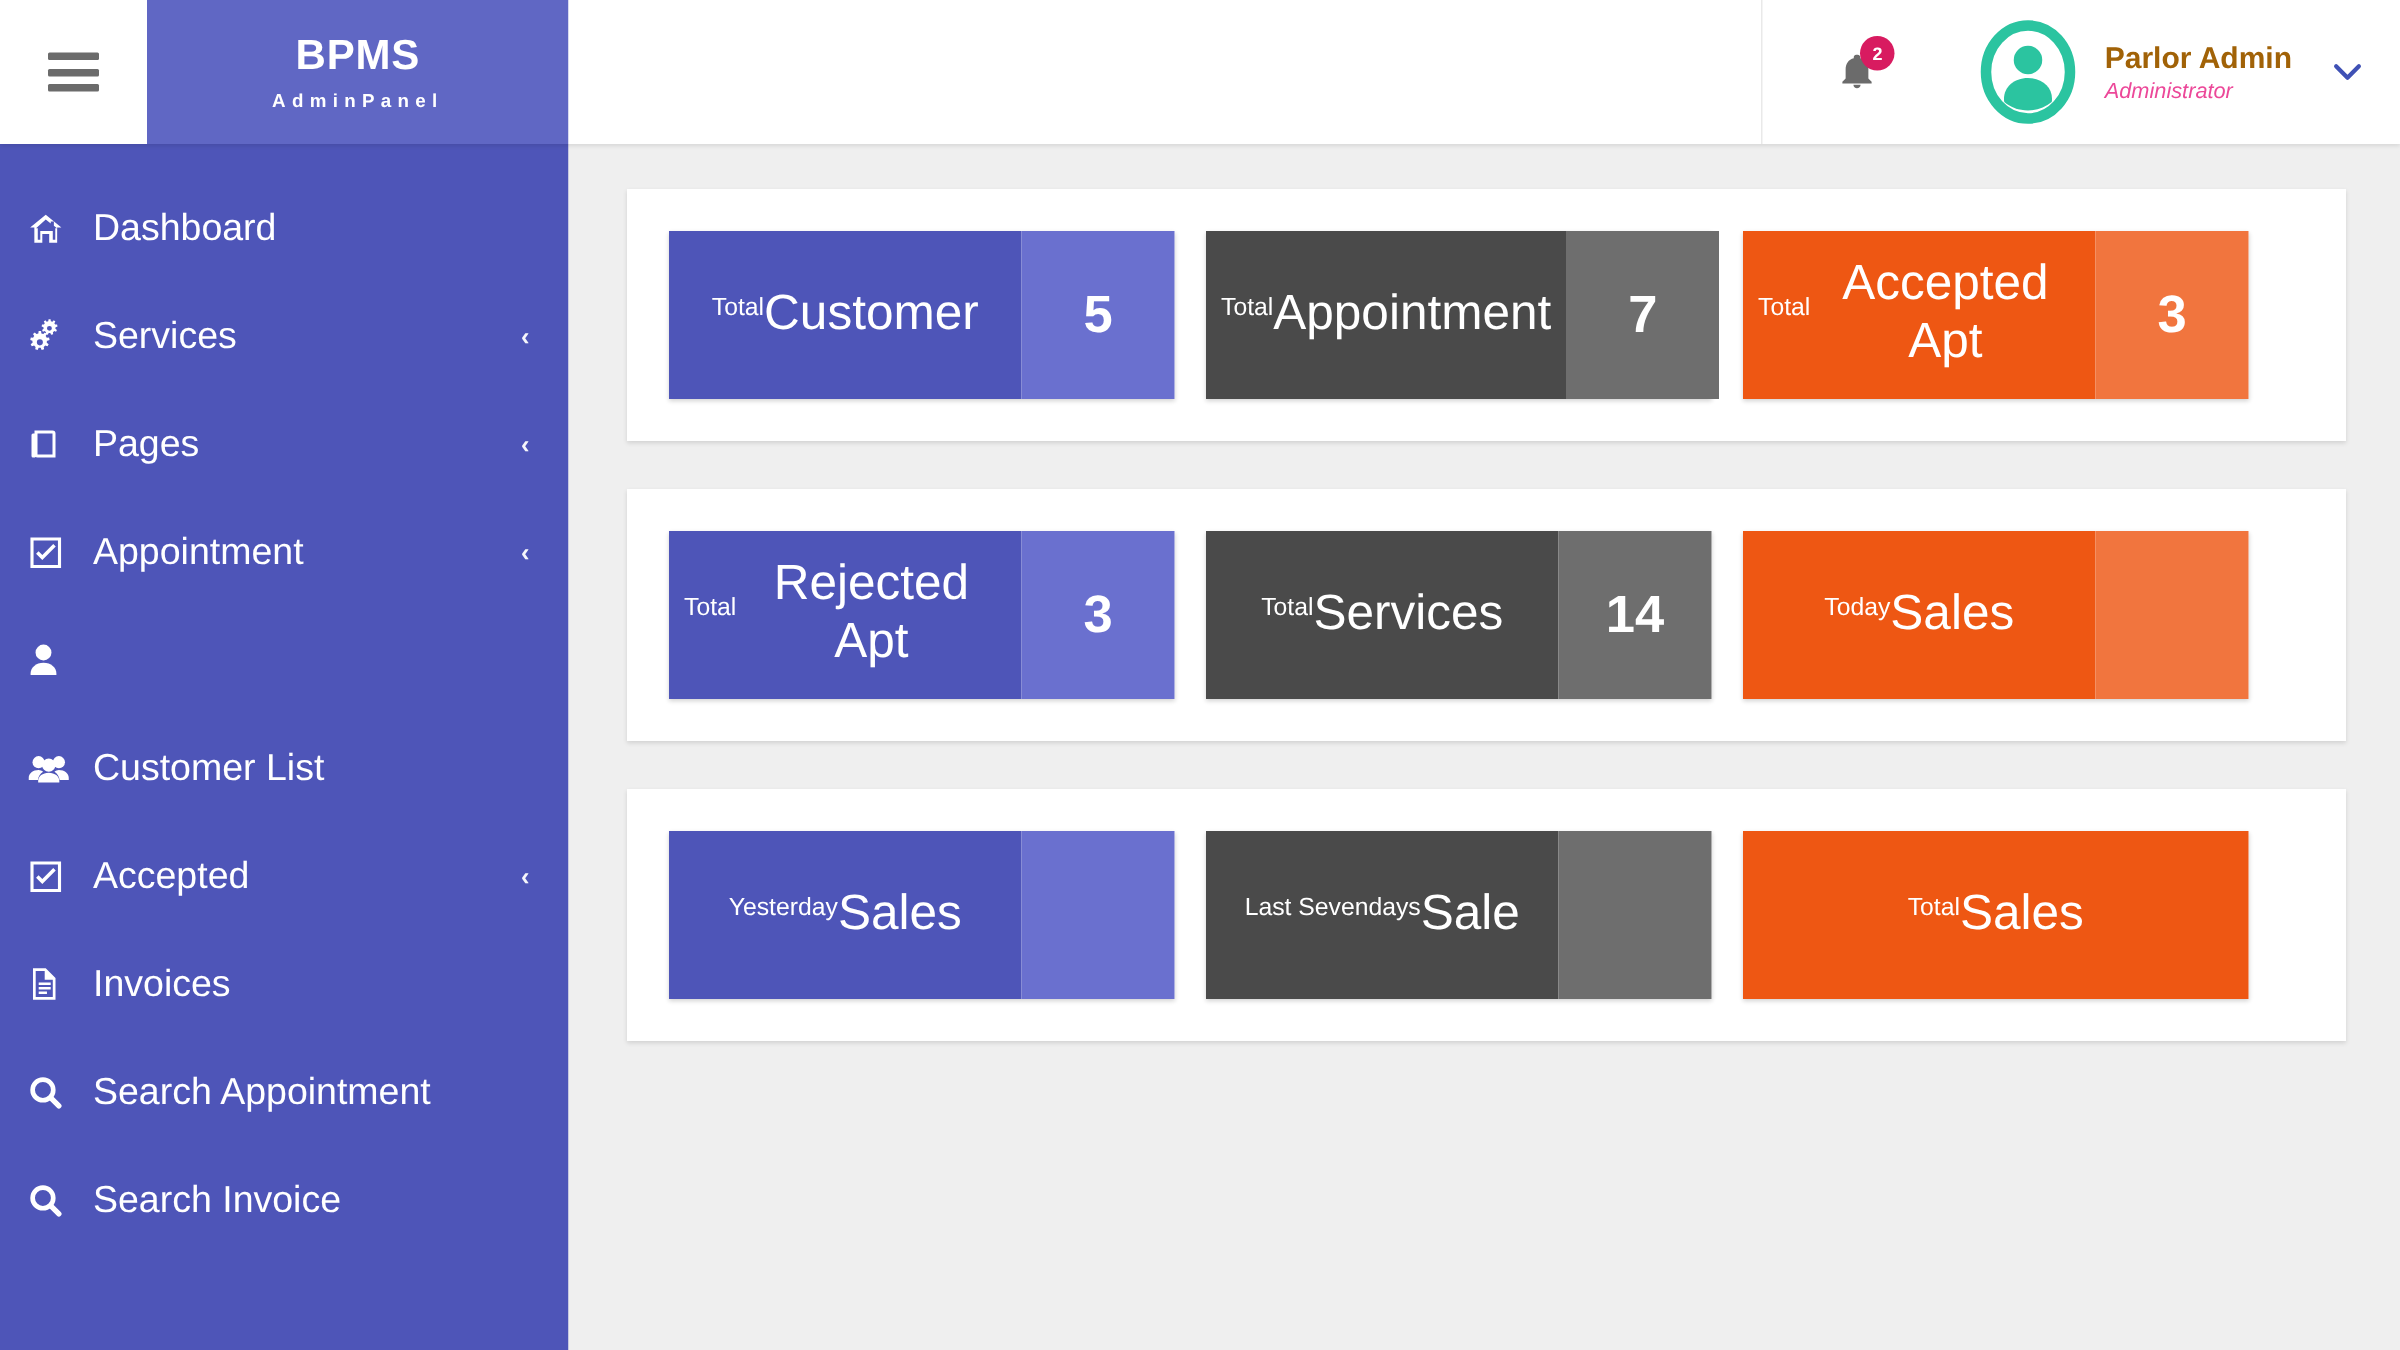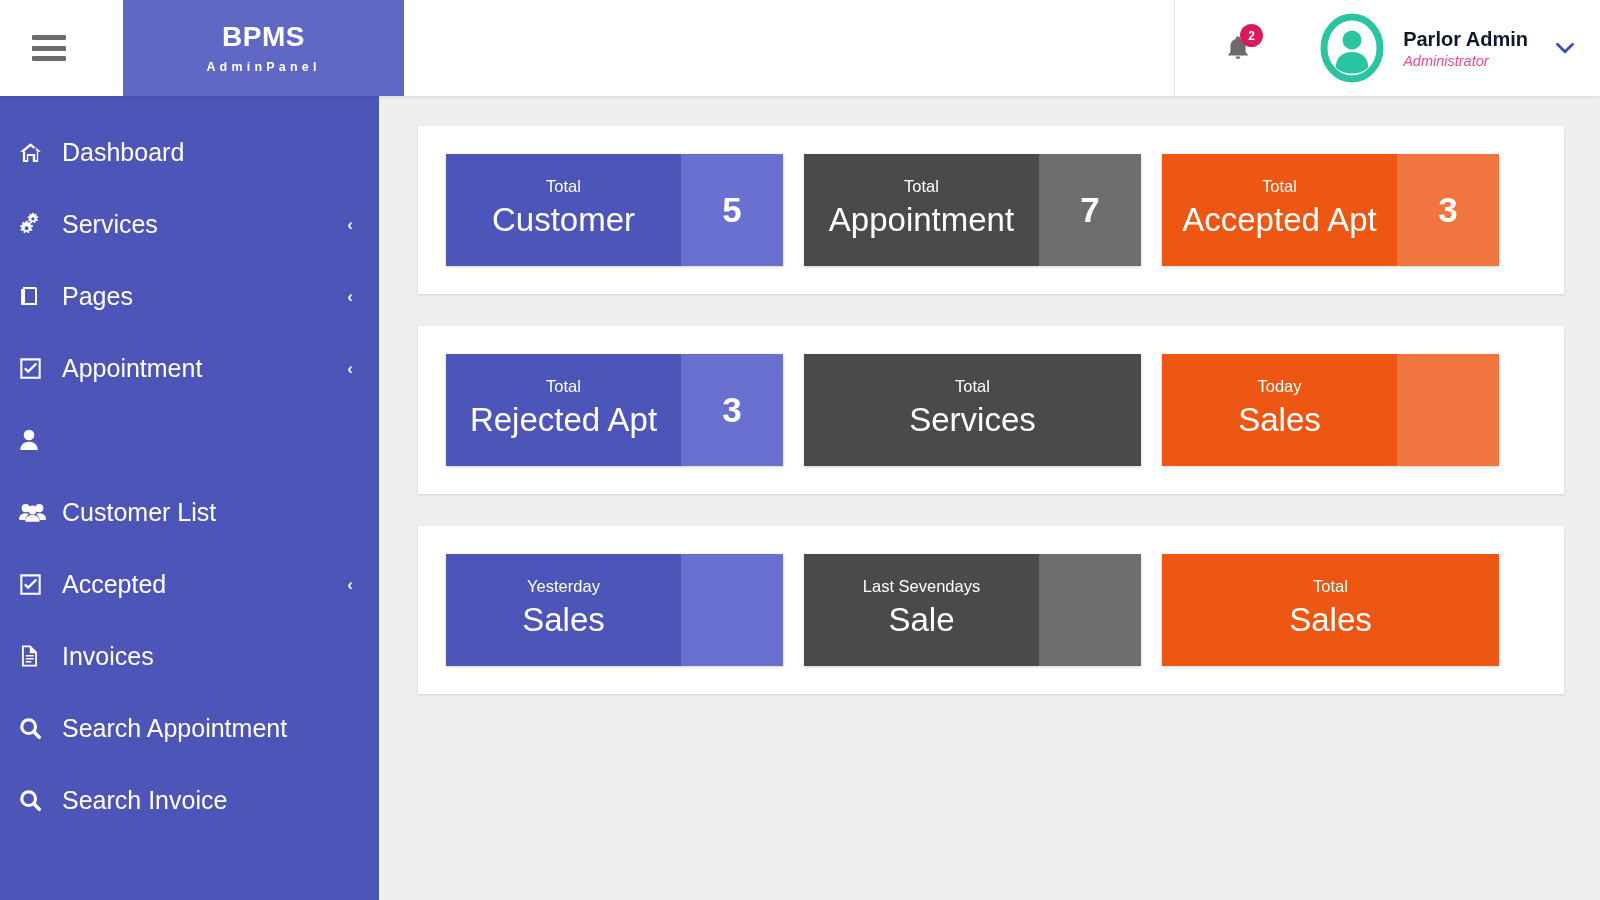--- a/index.html
+++ b/index.html
@@ -10,21 +10,20 @@
     overflow: hidden;
   }
   .app { position: relative; width: 1600px; height: 900px; }
 
   
   .topbar {
     position: absolute; top: 0; left: 0; width: 1600px; height: 96px;
     background: #ffffff; display: flex; align-items: stretch;
     box-shadow: 0 1px 3px rgba(0,0,0,.10);
     z-index: 5;
-    gap: 25px;
   }
   .hamburger-zone {
     width: 98px; min-width: 98px; height: 96px;
     background: #ffffff;
     display: flex; align-items: center; justify-content: center;
     cursor: pointer;
   }
   .hamburger { width: 34px; height: 26px; display: flex; flex-direction: column; justify-content: space-between; }
   .hamburger span { display:block; height: 5px; width: 100%; background: #6b6b6b; border-radius: 1px; }
 
@@ -50,21 +49,21 @@
     position: absolute; top: 3px; right: 2px;
     min-width: 23px; height: 23px; border-radius: 50%;
     background: #d81b60; color: #fff;
     font-size: 12px; font-weight: bold;
     display: flex; align-items: center; justify-content: center;
     padding: 0 5px;
   }
   .user-block { display: flex; align-items: center; margin-left: 52px; cursor: pointer; }
   .avatar { width: 70px; height: 70px; flex: 0 0 70px; }
   .user-text { margin-left: 16px; display: flex; flex-direction: column; justify-content: center; }
-  .user-name { color: #0f172a; font-size: 20px; font-weight: bold; line-height: 1.2; }
+  .user-name { color: #a16207; font-size: 20px; font-weight: bold; line-height: 1.2; }
   .user-role { color: #ec4899; font-size: 14.5px; font-style: italic; margin-top: 2px; }
   .chevron-down { margin-left: 24px; width: 26px; height: 26px; }
 
   
   .sidebar {
     position: absolute; top: 96px; left: 0;
     width: 379px; height: 804px;
     background: #4e55b8;
     padding-top: 30px;
     overflow: hidden;
@@ -103,21 +102,21 @@
     margin-right: 21px;
     display: flex; align-items: stretch;
     box-shadow: 0 1px 3px rgba(0,0,0,.18);
     background: #fff;
   }
   .stat-card:last-child { margin-right: 0; }
 
   .stat-left {
     flex: 1 1 auto;
     padding: 14px 10px 18px 10px;
-    display: flex; flex-direction: column; align-items: center; justify-content: center;
+    display: flex; flex-direction: row; align-items: center; justify-content: center;
     text-align: center; color: #ffffff;
     min-height: 112px;
   }
   .stat-period { font-size: 16.5px; line-height: 1.2; margin-bottom: 4px; }
   .stat-title { font-size: 33px; line-height: 1.17; }
 
   .stat-right {
     width: 102px; min-width: 102px;
     align-self: flex-start;
     height: 112px;
@@ -341,20 +340,23 @@
           </div>
           <div class="stat-right">
             <span>3</span>
           </div>
         </div>
         <div class="stat-card theme-grey">
           <div class="stat-left">
             <div class="stat-period">Total</div>
             <div class="stat-title">Services</div>
           </div>
+          <div class="stat-right">
+            <span>14</span>
+          </div>
         </div>
         <div class="stat-card theme-orange">
           <div class="stat-left">
             <div class="stat-period">Today</div>
             <div class="stat-title">Sales</div>
           </div>
           <div class="stat-right">
             <span></span>
           </div>
         </div>

